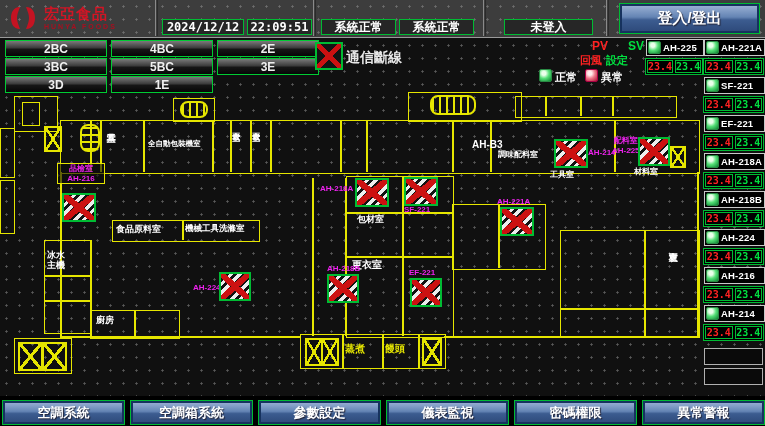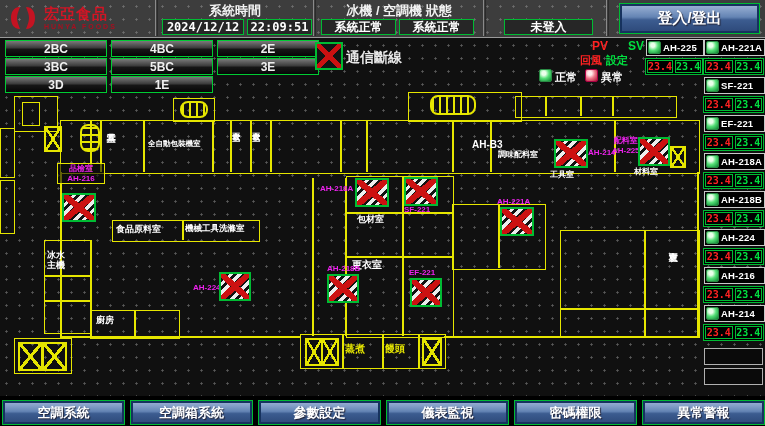--- a/index.html
+++ b/index.html
@@ -105,25 +105,23 @@
     <div>
       <div class="logo-title">宏亞食品</div>
       <div class="logo-sub">HUNYA FOODS</div>
     </div>
   </div>
   <div class="hdiv" style="left:155px"></div>
   <div class="hdiv" style="left:313px"></div>
   <div class="hdiv" style="left:483px"></div>
   <div class="hdiv" style="left:606px"></div>
 
-  <div class="hlabel" style="left:160px;top:2px;width:150px;text-align:center">系統時間</div>
   <div class="ibox mono" style="left:162px;top:19px;width:80px;height:14px">2024/12/12</div>
   <div class="ibox mono" style="left:247px;top:19px;width:63px;height:14px">22:09:51</div>
 
-  <div class="hlabel" style="left:318px;top:2px;width:162px;text-align:center">冰機 / 空調機 狀態</div>
   <div class="ibox" style="left:321px;top:19px;width:73px;height:14px">系統正常</div>
   <div class="ibox" style="left:399px;top:19px;width:73px;height:14px">系統正常</div>
 
   <div class="ibox" style="left:504px;top:19px;width:87px;height:14px">未登入</div>
 
   <div class="bluebtn" style="left:619px;top:3px;width:139px;height:29px;font-size:15px">登入/登出</div>
 </div>
 
 <div class="fbtn" style="left:5px;top:40px">2BC</div>
 <div class="fbtn" style="left:111px;top:40px">4BC</div>

